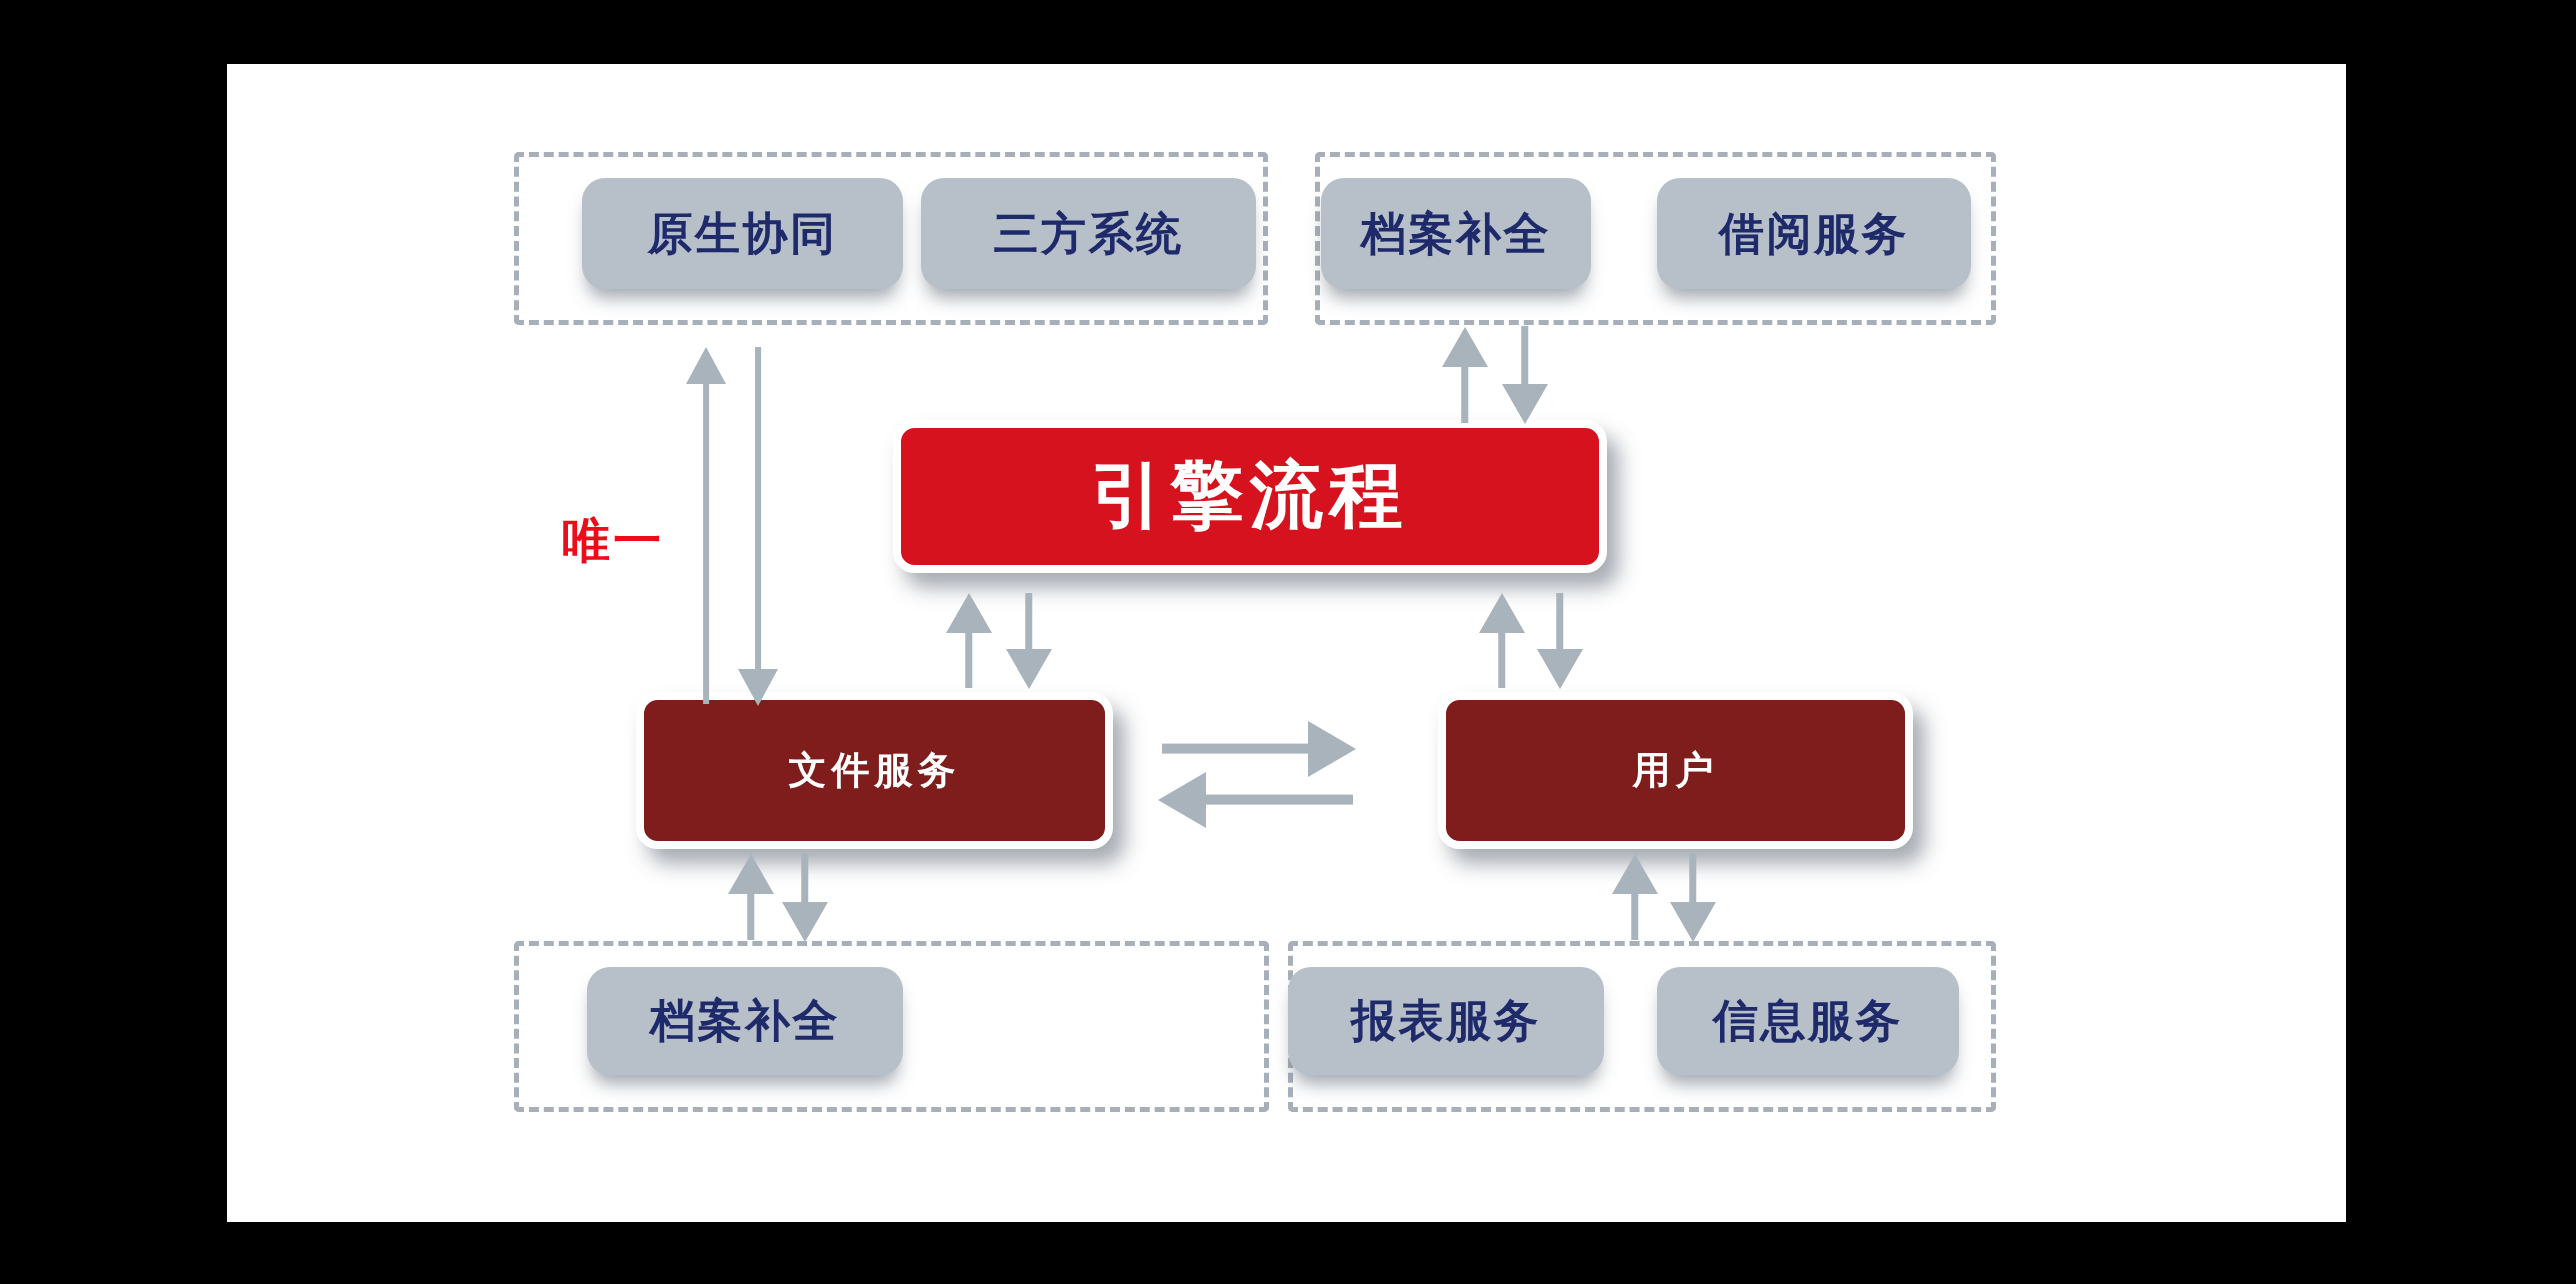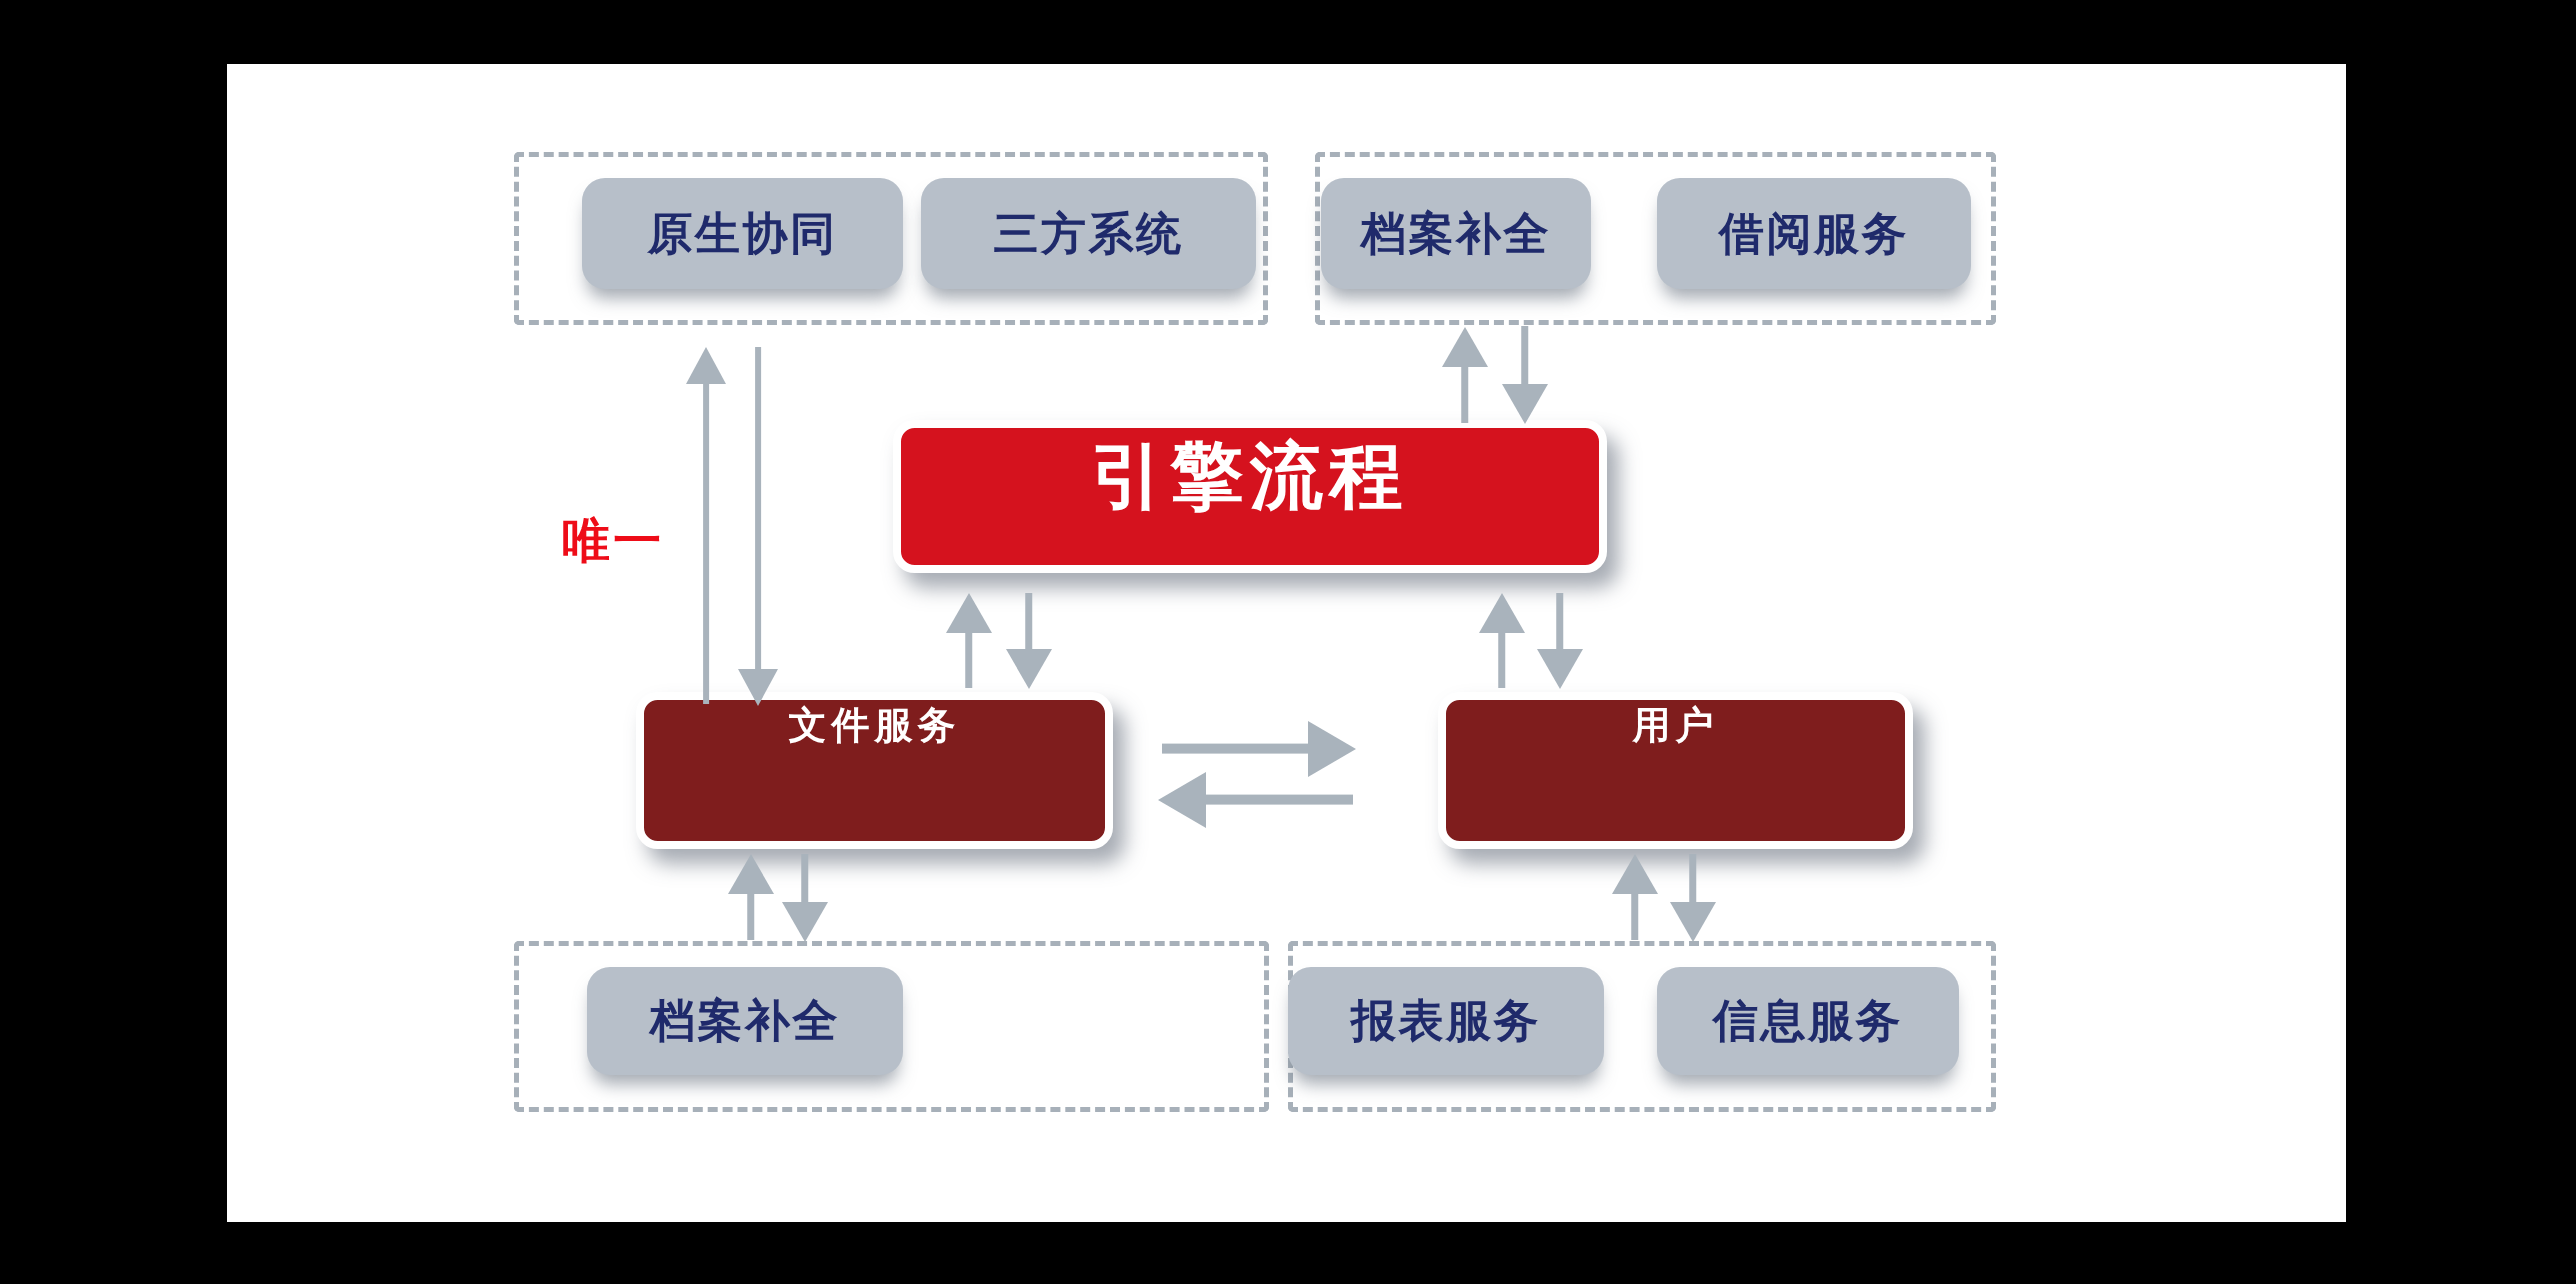--- a/index.html
+++ b/index.html
@@ -7,21 +7,21 @@
          font-family:"DejaVu Sans","Liberation Sans",sans-serif;}
   .panel{position:absolute;left:227px;top:64px;width:2119px;height:1158px;background:#fff;}
 
   .group{position:absolute;border:5px dashed #a7b0b9;border-radius:5px;}
 
   .chip{position:absolute;display:flex;align-items:center;justify-content:center;
         background:#b7bfc9;border-radius:23px;color:#1f2a6b;font-weight:bold;
         font-size:45px;letter-spacing:2.5px;
         box-shadow:0 13.3px 16.6px -5px rgba(90,100,115,.55);}
 
-  .mainbox{position:absolute;display:flex;justify-content:center;
+  .mainbox{position:absolute;display:flex;align-items:center;justify-content:center;
            border:8.3px solid #fff;border-radius:21.6px;color:#fff;font-weight:bold;
            box-shadow:11.6px 15px 20px rgba(80,90,105,.5);}
   .mainbox.red{background:#d5121e;font-size:73px;letter-spacing:6.6px;}
   .mainbox.navy{background:#7f1d1d;font-size:38px;letter-spacing:5px;}
 
   .unique-label{position:absolute;color:#ee0c18;font-weight:bold;font-size:48px;letter-spacing:3.3px;}
 
   
   .arr{position:absolute;width:47px;}
   .arr i{display:block;}

